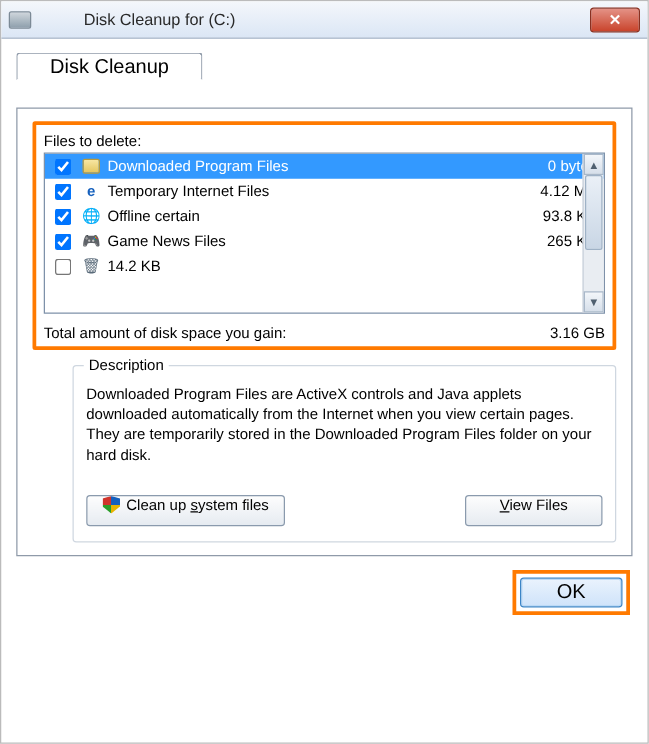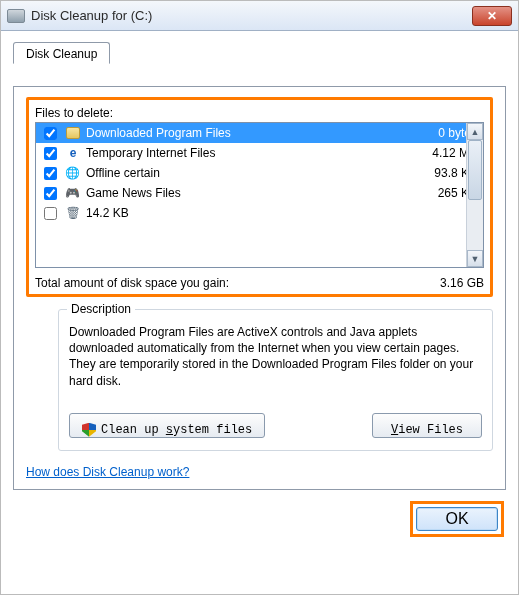--- a/index.html
+++ b/index.html
@@ -13,20 +13,21 @@
   overflow: hidden;
   border: 1px solid #bbb;
 }
 .titlebar {
   height: 30px;
   background: linear-gradient(#f4f7fb, #dbe6f5);
   border-bottom: 1px solid #a0b0c5;
   display: flex;
   align-items: center;
   padding: 0 6px;
+  gap: 36px;
 }
 .titlebar .drive-icon {
   width: 18px; height: 14px;
   background: linear-gradient(#cfd6dc, #8fa0ad);
   margin-right: 6px;
   border-radius: 2px;
   border: 1px solid #7c8a96;
 }
 .titlebar .title-text {
   flex: 1;
@@ -51,28 +52,28 @@
 }
 .tabstrip {
   position: relative;
   height: 24px;
 }
 .tab {
   position: absolute;
   top: 3px;
   left: 0;
   height: 22px;
-  padding: 0 12px;
+  padding: 0 26px;
   line-height: 22px;
   background: #fff;
   border: 1px solid #8f9aa9;
   border-bottom: 1px solid #fff;
   border-radius: 3px 3px 0 0;
   z-index: 2;
-  font-size: 12px;
+  font-size: 16px;
   text-align: right;
 }
 .tabpanel {
   border: 1px solid #8f9aa9;
   background: #fff;
   padding: 10px 12px;
   margin-top: 24px;
   position: relative;
   top: -1px;
 }
@@ -103,21 +104,21 @@
 .hl-section {
   border: 3px solid #ff7a00;
   padding: 4px 6px 4px 6px;
   border-radius: 2px;
 }
 .files-label {
   margin: 2px 0 2px 0;
 }
 .filelist {
   border: 1px solid #7e91a9;
-  height: 146px;
+  height: 129px;
   overflow: hidden;
   position: relative;
   background: #fff;
 }
 .filerow {
   display: flex;
   align-items: center;
   height: 20px;
   padding: 0 4px;
   gap: 5px;
@@ -195,26 +196,26 @@
   gap: 8px;
 }
 .btnrow .spacer { flex: 1; }
 .winbtn {
   min-width: 110px;
   height: 25px;
   background: linear-gradient(#fdfdfd,#e6ebf1);
   border: 1px solid #8a9aad;
   border-radius: 3px;
   display: inline-flex;
-  align-items: flex-end;
+  align-items: flex-start;
   justify-content: center;
   gap: 5px;
   padding: 0 12px;
   cursor: pointer;
-  font-family: Liberation Mono, monospace;
+  font-family: Liberation Sans, sans-serif;
   font-size: 12px;
 }
 .winbtn .shield-icon {
   width: 14px; height: 14px;
   background: conic-gradient(#1560bd 0 25%, #e8b400 25% 50%, #2a9d2a 50% 75%, #d0342c 75% 100%);
   clip-path: polygon(50% 0, 100% 15%, 100% 60%, 50% 100%, 0 60%, 0 15%);
 }
 .helplink {
   color: #0060cc;
   text-decoration: underline;
@@ -337,21 +338,20 @@
           <span class="shield-icon"></span>
           <span>Clean up <u class="ak">s</u>ystem files</span>
         </button>
         <span class="spacer"></span>
         <button class="winbtn">
           <span><u class="ak">V</u>iew Files</span>
         </button>
       </div>
     </div>
 
-    <a class="helplink">How does Disk Cleanup work?</a>
 
   </div>
 
   <div class="footer-btns">
     <span class="okwrap">
       <button class="okbtn">OK</button>
     </span>
   </div>
 
 </div>

